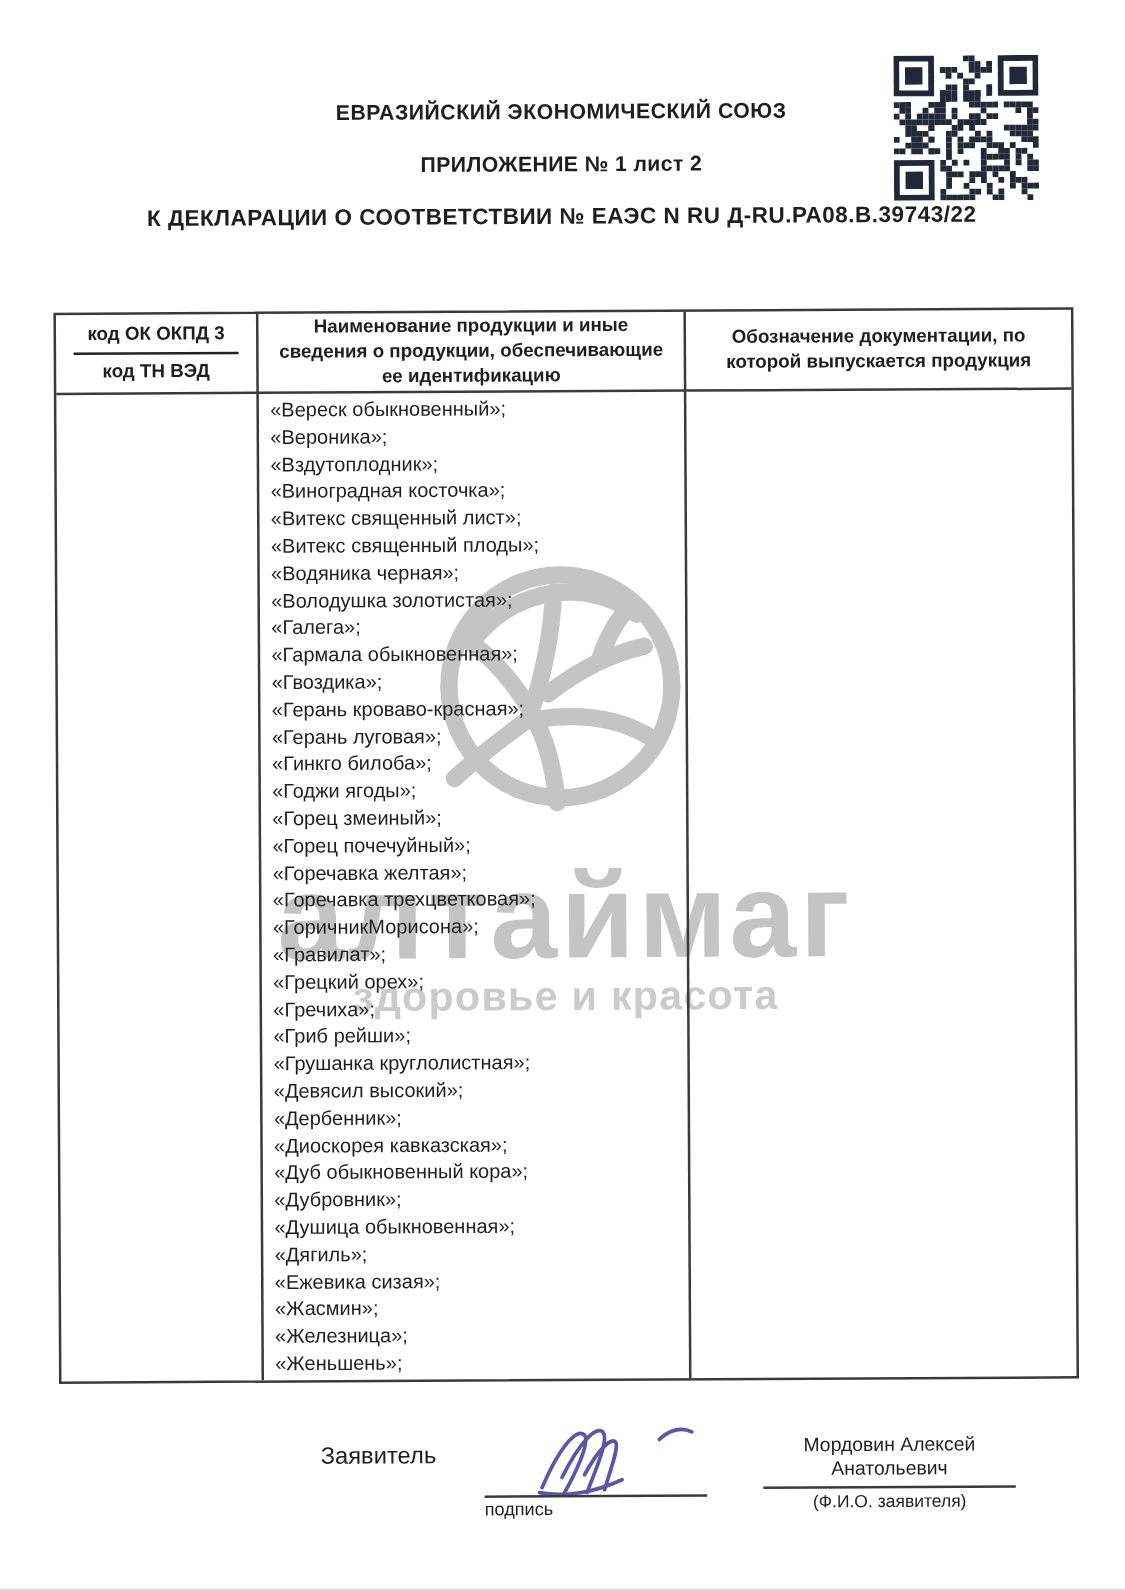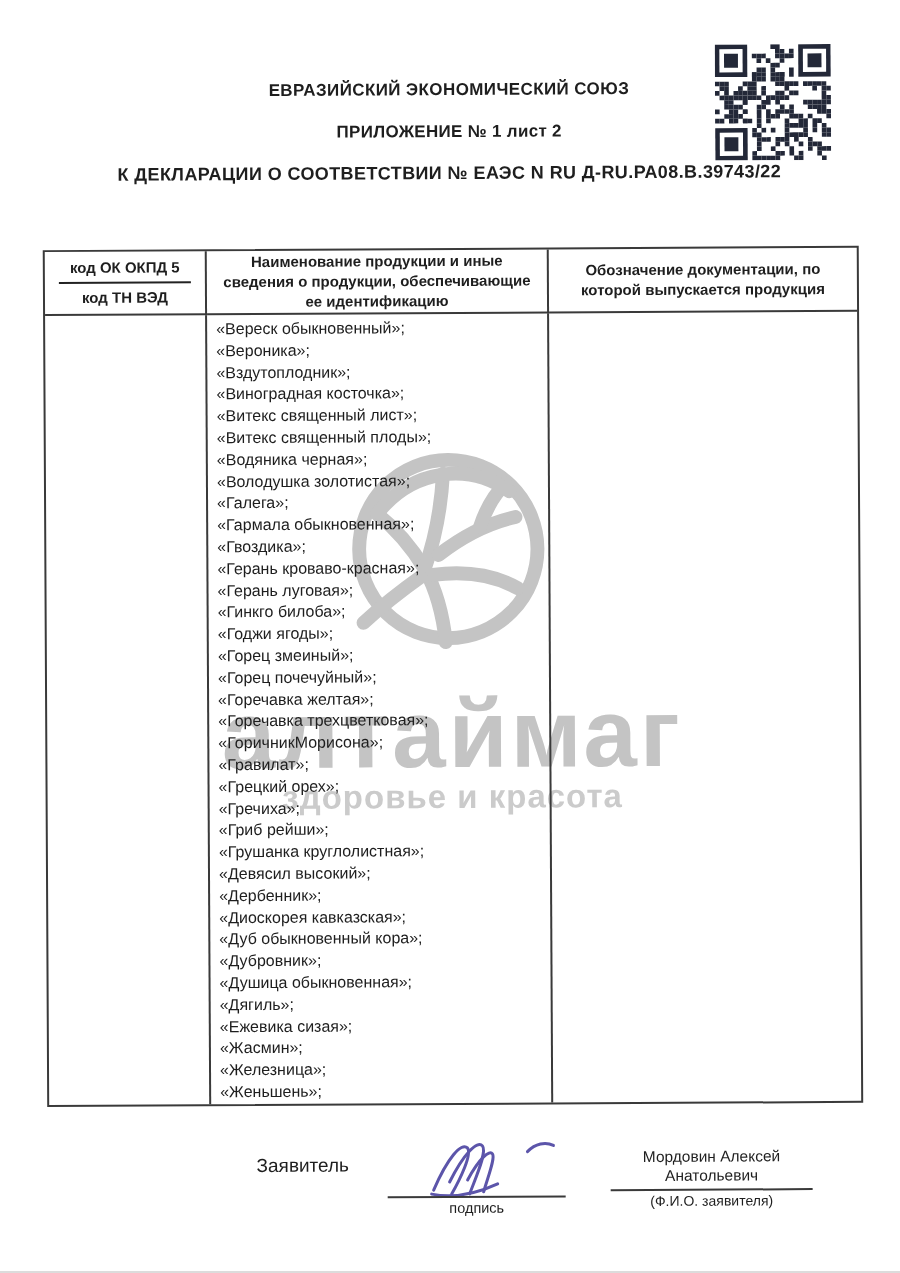--- a/index.html
+++ b/index.html
@@ -49,21 +49,21 @@
     left:0;top:779px;width:900px;text-align:center;
     font-size:33px;line-height:36px;font-weight:bold;letter-spacing:1px;
     color:#cbcbcb;
   }
 
   
   .applicant-label{position:absolute;left:252px;top:1154px;font-size:19px;z-index:2;}
   .sig-wrap{position:absolute;left:383px;top:1138px;width:178px;z-index:2;}
   .sig-img{position:absolute;left:40px;top:0px;width:140px;height:60px;}
   .sig-line{position:absolute;left:0;top:58px;width:178px;border-top:2px solid #3a3a3a;}
-  .sig-caption{position:absolute;left:0;top:62px;width:178px;text-align:center;font-size:14.5px;}
+  .sig-caption{position:absolute;left:0;top:62px;width:178px;text-align:left;font-size:14.5px;}
   .name-wrap{position:absolute;left:606px;top:1148px;width:202px;z-index:2;text-align:center;}
   .name-l1,.name-l2{font-size:15.5px;line-height:19px;font-weight:normal;}
   .name-line{margin-top:4px;border-top:2px solid #3a3a3a;}
   .name-caption{font-size:14px;line-height:17px;margin-top:2px;}
 
   .scan-edge{position:absolute;left:0;bottom:0;width:100%;height:2px;background:#dcdcdc;z-index:4;}
 </style>
 </head>
 <body>
 
@@ -313,21 +313,21 @@
       <rect x="83.52" y="0.00" width="32.48" height="32.48" fill="#232838"></rect>
       <rect x="88.16" y="4.64" width="23.20" height="23.20" fill="#fff"></rect>
       <rect x="92.80" y="9.28" width="13.92" height="13.92" fill="#232838"></rect>
       <rect x="0.00" y="83.52" width="32.48" height="32.48" fill="#232838"></rect>
       <rect x="4.64" y="88.16" width="23.20" height="23.20" fill="#fff"></rect>
       <rect x="9.28" y="92.80" width="13.92" height="13.92" fill="#232838"></rect>
     </svg>
 
   <div class="doc-table">
     <div class="cell head-cell">
-      <span>код ОК ОКПД 5</span>
+      <span>код ОК ОКПД 3</span>
       <span class="c1-divider"></span>
       <span>код ТН ВЭД</span>
     </div>
     <div class="cell head-cell">Наименование продукции и иные сведения о продукции, обеспечивающие ее идентификацию</div>
     <div class="cell head-cell last">Обозначение документации, по которой выпускается продукция</div>
 
     <div class="cell body-cell"></div>
     <div class="cell body-cell">
         <div class="product-line">«Вереск обыкновенный»;</div>
         <div class="product-line">«Вероника»;</div>

